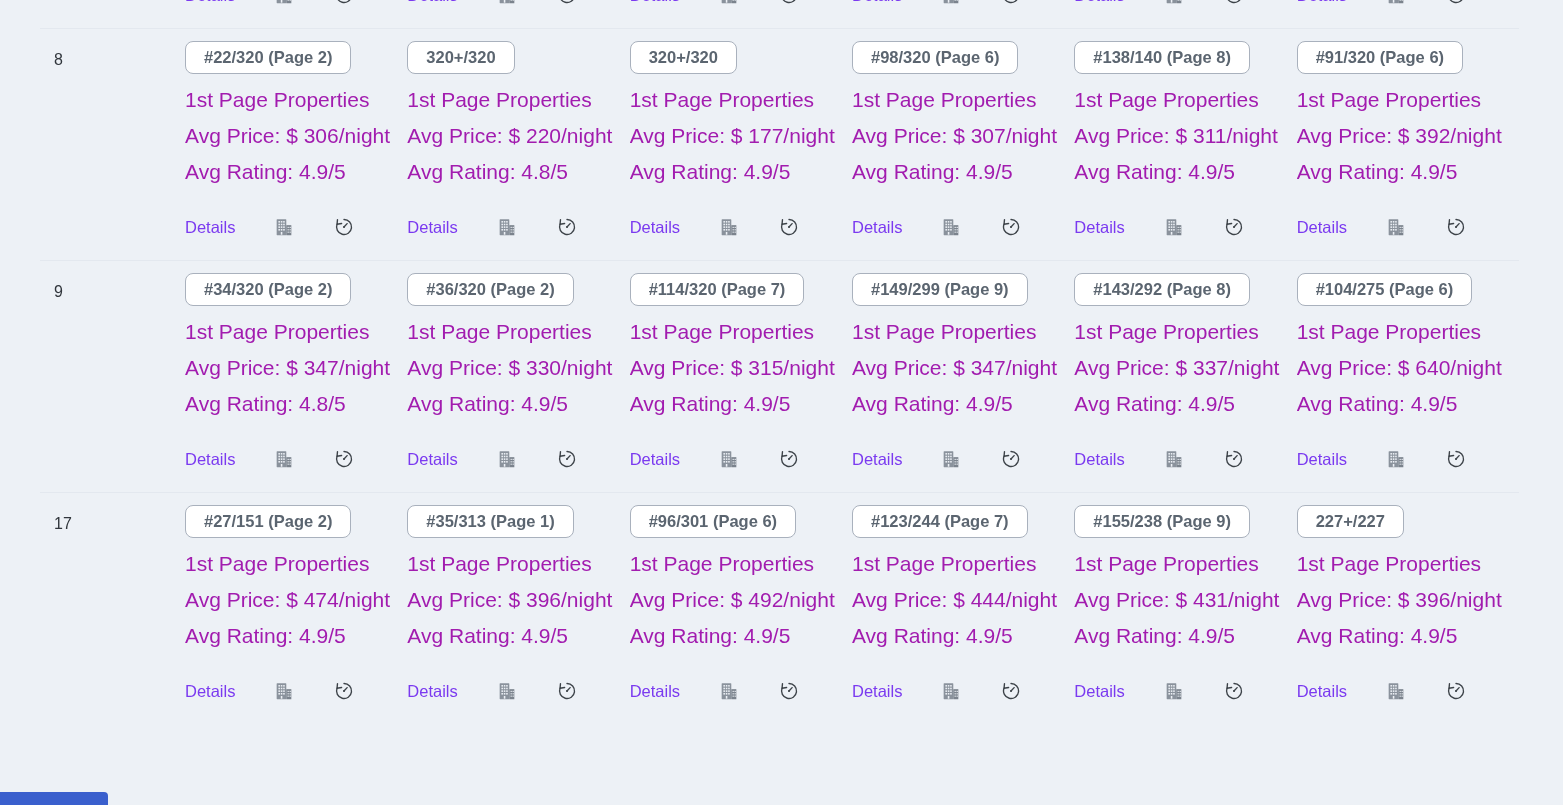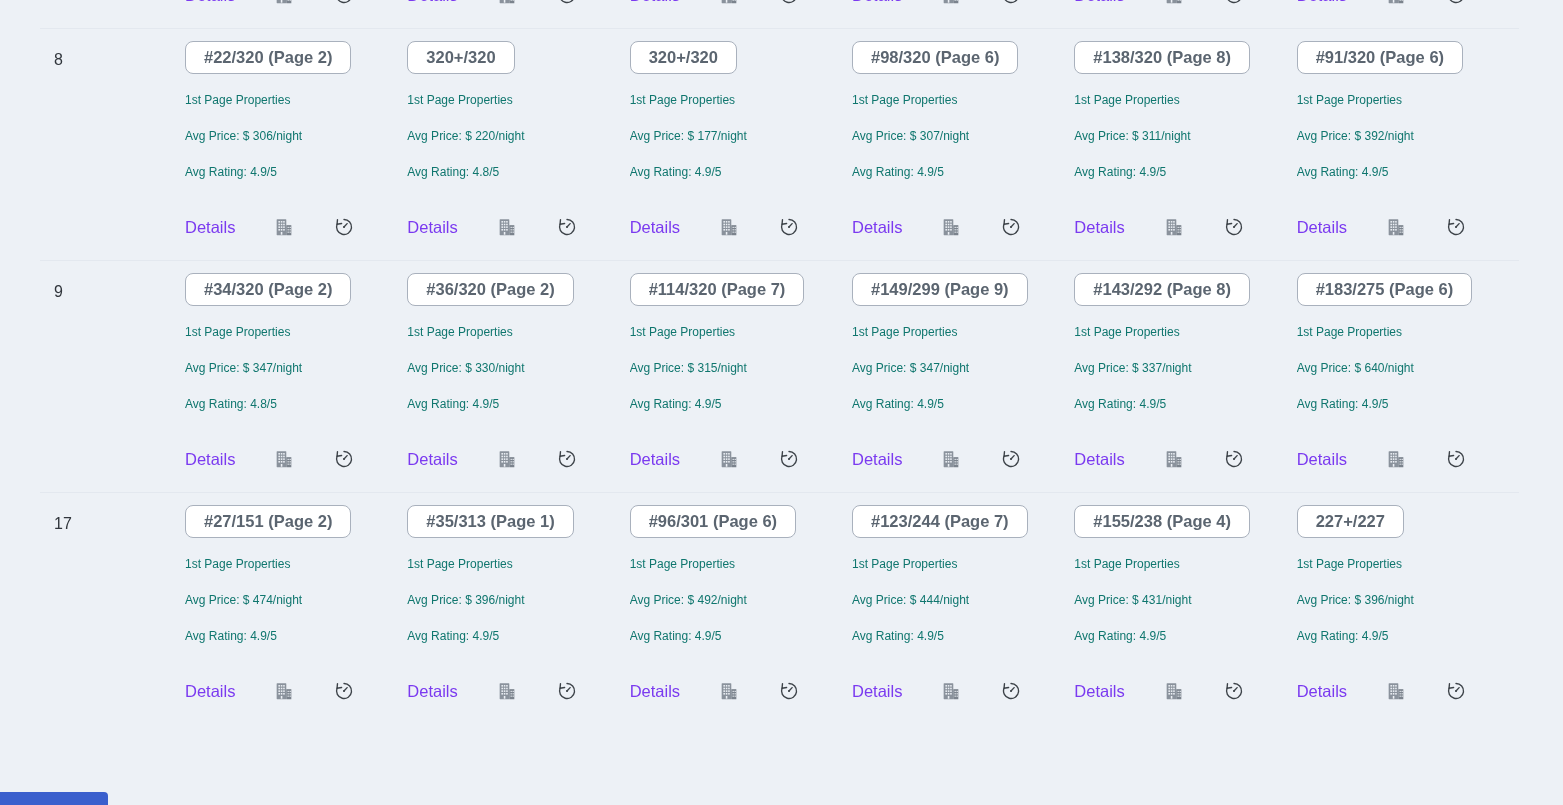--- a/index.html
+++ b/index.html
@@ -29,21 +29,21 @@
     background: #ffffff;
     border: 1px solid #a9b1bd;
     border-radius: 8px;
     font-size: 16.5px; font-weight: bold;
     color: #5b6570;
     text-align: center;
     cursor: default;
   }
   .line {
     margin-top: 0; line-height: 36px;
-    font-size: 12px; color: #0f766e;
+    font-size: 21px; color: #a21caf;
   }
   .line.first { margin-top: 8px; }
   .dline {
     margin-top: 22px; height: 30px;
     display: flex; align-items: center; gap: 38px;
   }
   .row.partial .dline { margin-top: -20px; }
   a.details {
     font-size: 16.5px; color: #7b3af0; text-decoration: none; cursor: pointer;
   }
@@ -228,21 +228,21 @@
             <a href="#" class="details">Details</a>
             <svg class="ic">
               <use href="#ic-building"></use>
             </svg>
             <svg class="ic">
               <use href="#ic-clock"></use>
             </svg>
           </div>
       </div>
       <div class="cell">
-        <div class="badge">#138/320 (Page 8)</div>
+        <div class="badge">#138/140 (Page 8)</div>
         <div class="line first">1st Page Properties</div>
         <div class="line">Avg Price: $ 311/night</div>
         <div class="line">Avg Rating: 4.9/5</div>
         <div class="dline">
             <a href="#" class="details">Details</a>
             <svg class="ic">
               <use href="#ic-building"></use>
             </svg>
             <svg class="ic">
               <use href="#ic-clock"></use>
@@ -339,21 +339,21 @@
             <a href="#" class="details">Details</a>
             <svg class="ic">
               <use href="#ic-building"></use>
             </svg>
             <svg class="ic">
               <use href="#ic-clock"></use>
             </svg>
           </div>
       </div>
       <div class="cell">
-        <div class="badge">#183/275 (Page 6)</div>
+        <div class="badge">#104/275 (Page 6)</div>
         <div class="line first">1st Page Properties</div>
         <div class="line">Avg Price: $ 640/night</div>
         <div class="line">Avg Rating: 4.9/5</div>
         <div class="dline">
             <a href="#" class="details">Details</a>
             <svg class="ic">
               <use href="#ic-building"></use>
             </svg>
             <svg class="ic">
               <use href="#ic-clock"></use>
@@ -420,21 +420,21 @@
             <a href="#" class="details">Details</a>
             <svg class="ic">
               <use href="#ic-building"></use>
             </svg>
             <svg class="ic">
               <use href="#ic-clock"></use>
             </svg>
           </div>
       </div>
       <div class="cell">
-        <div class="badge">#155/238 (Page 4)</div>
+        <div class="badge">#155/238 (Page 9)</div>
         <div class="line first">1st Page Properties</div>
         <div class="line">Avg Price: $ 431/night</div>
         <div class="line">Avg Rating: 4.9/5</div>
         <div class="dline">
             <a href="#" class="details">Details</a>
             <svg class="ic">
               <use href="#ic-building"></use>
             </svg>
             <svg class="ic">
               <use href="#ic-clock"></use>

